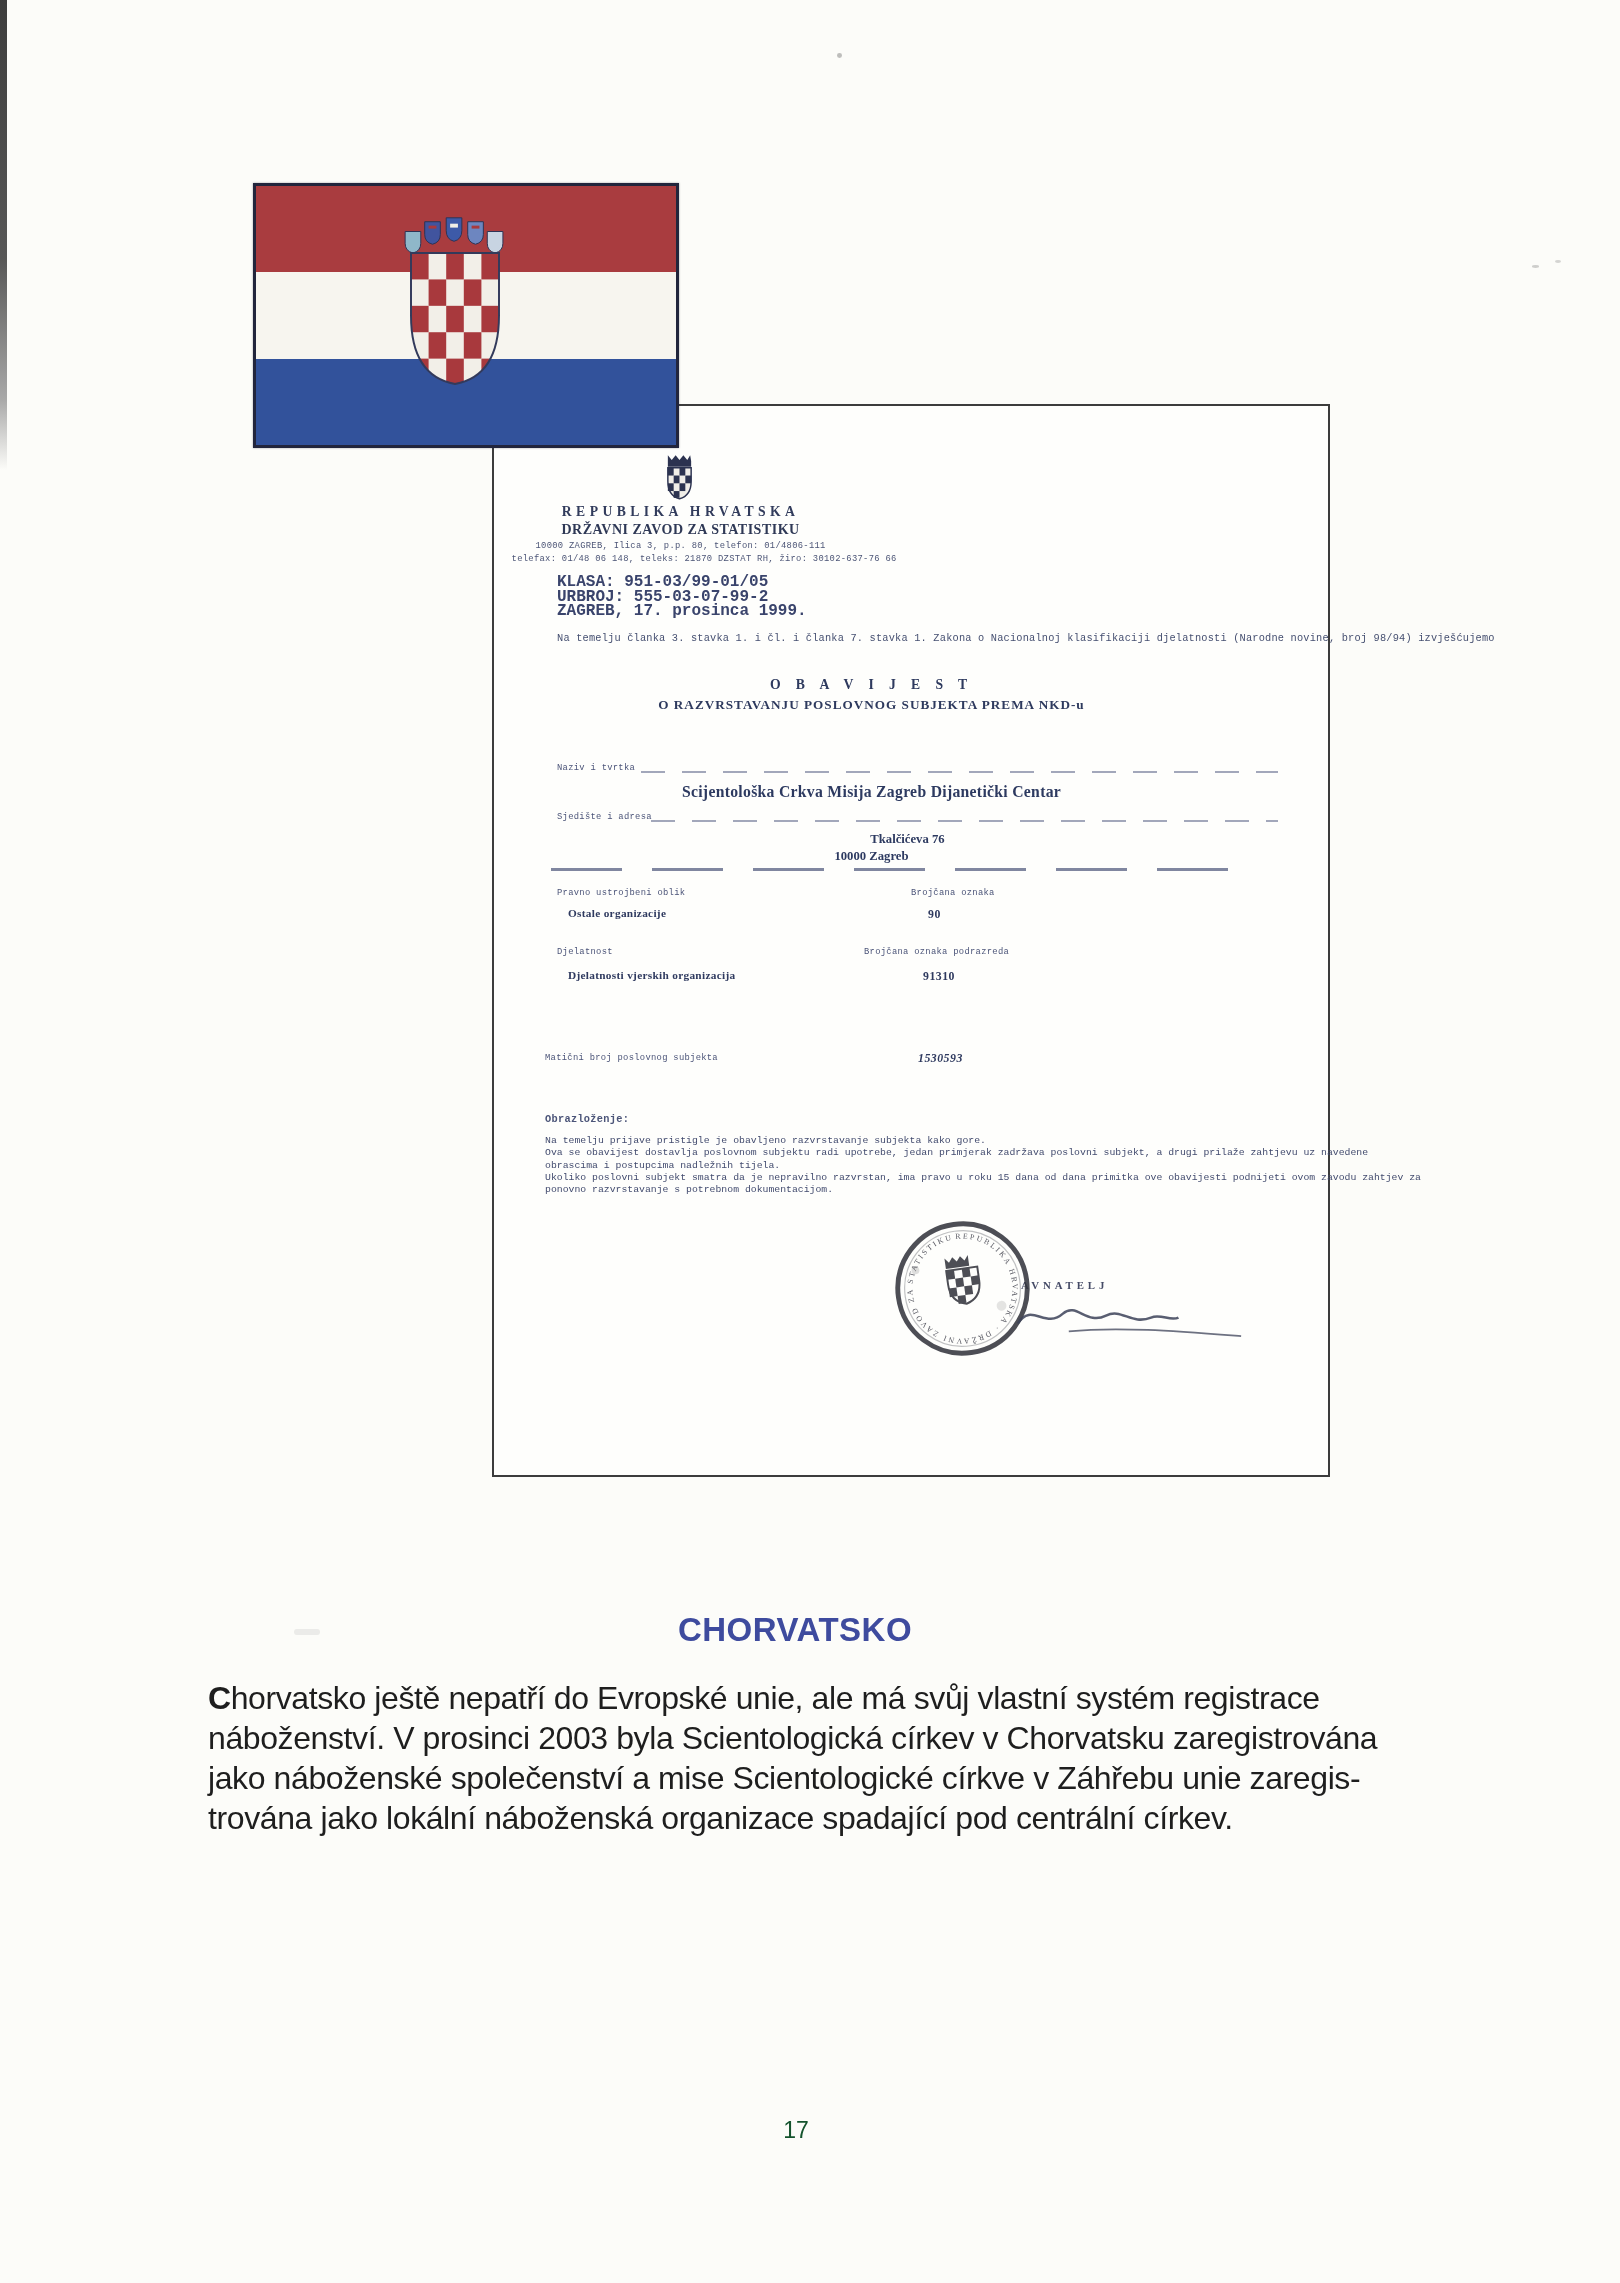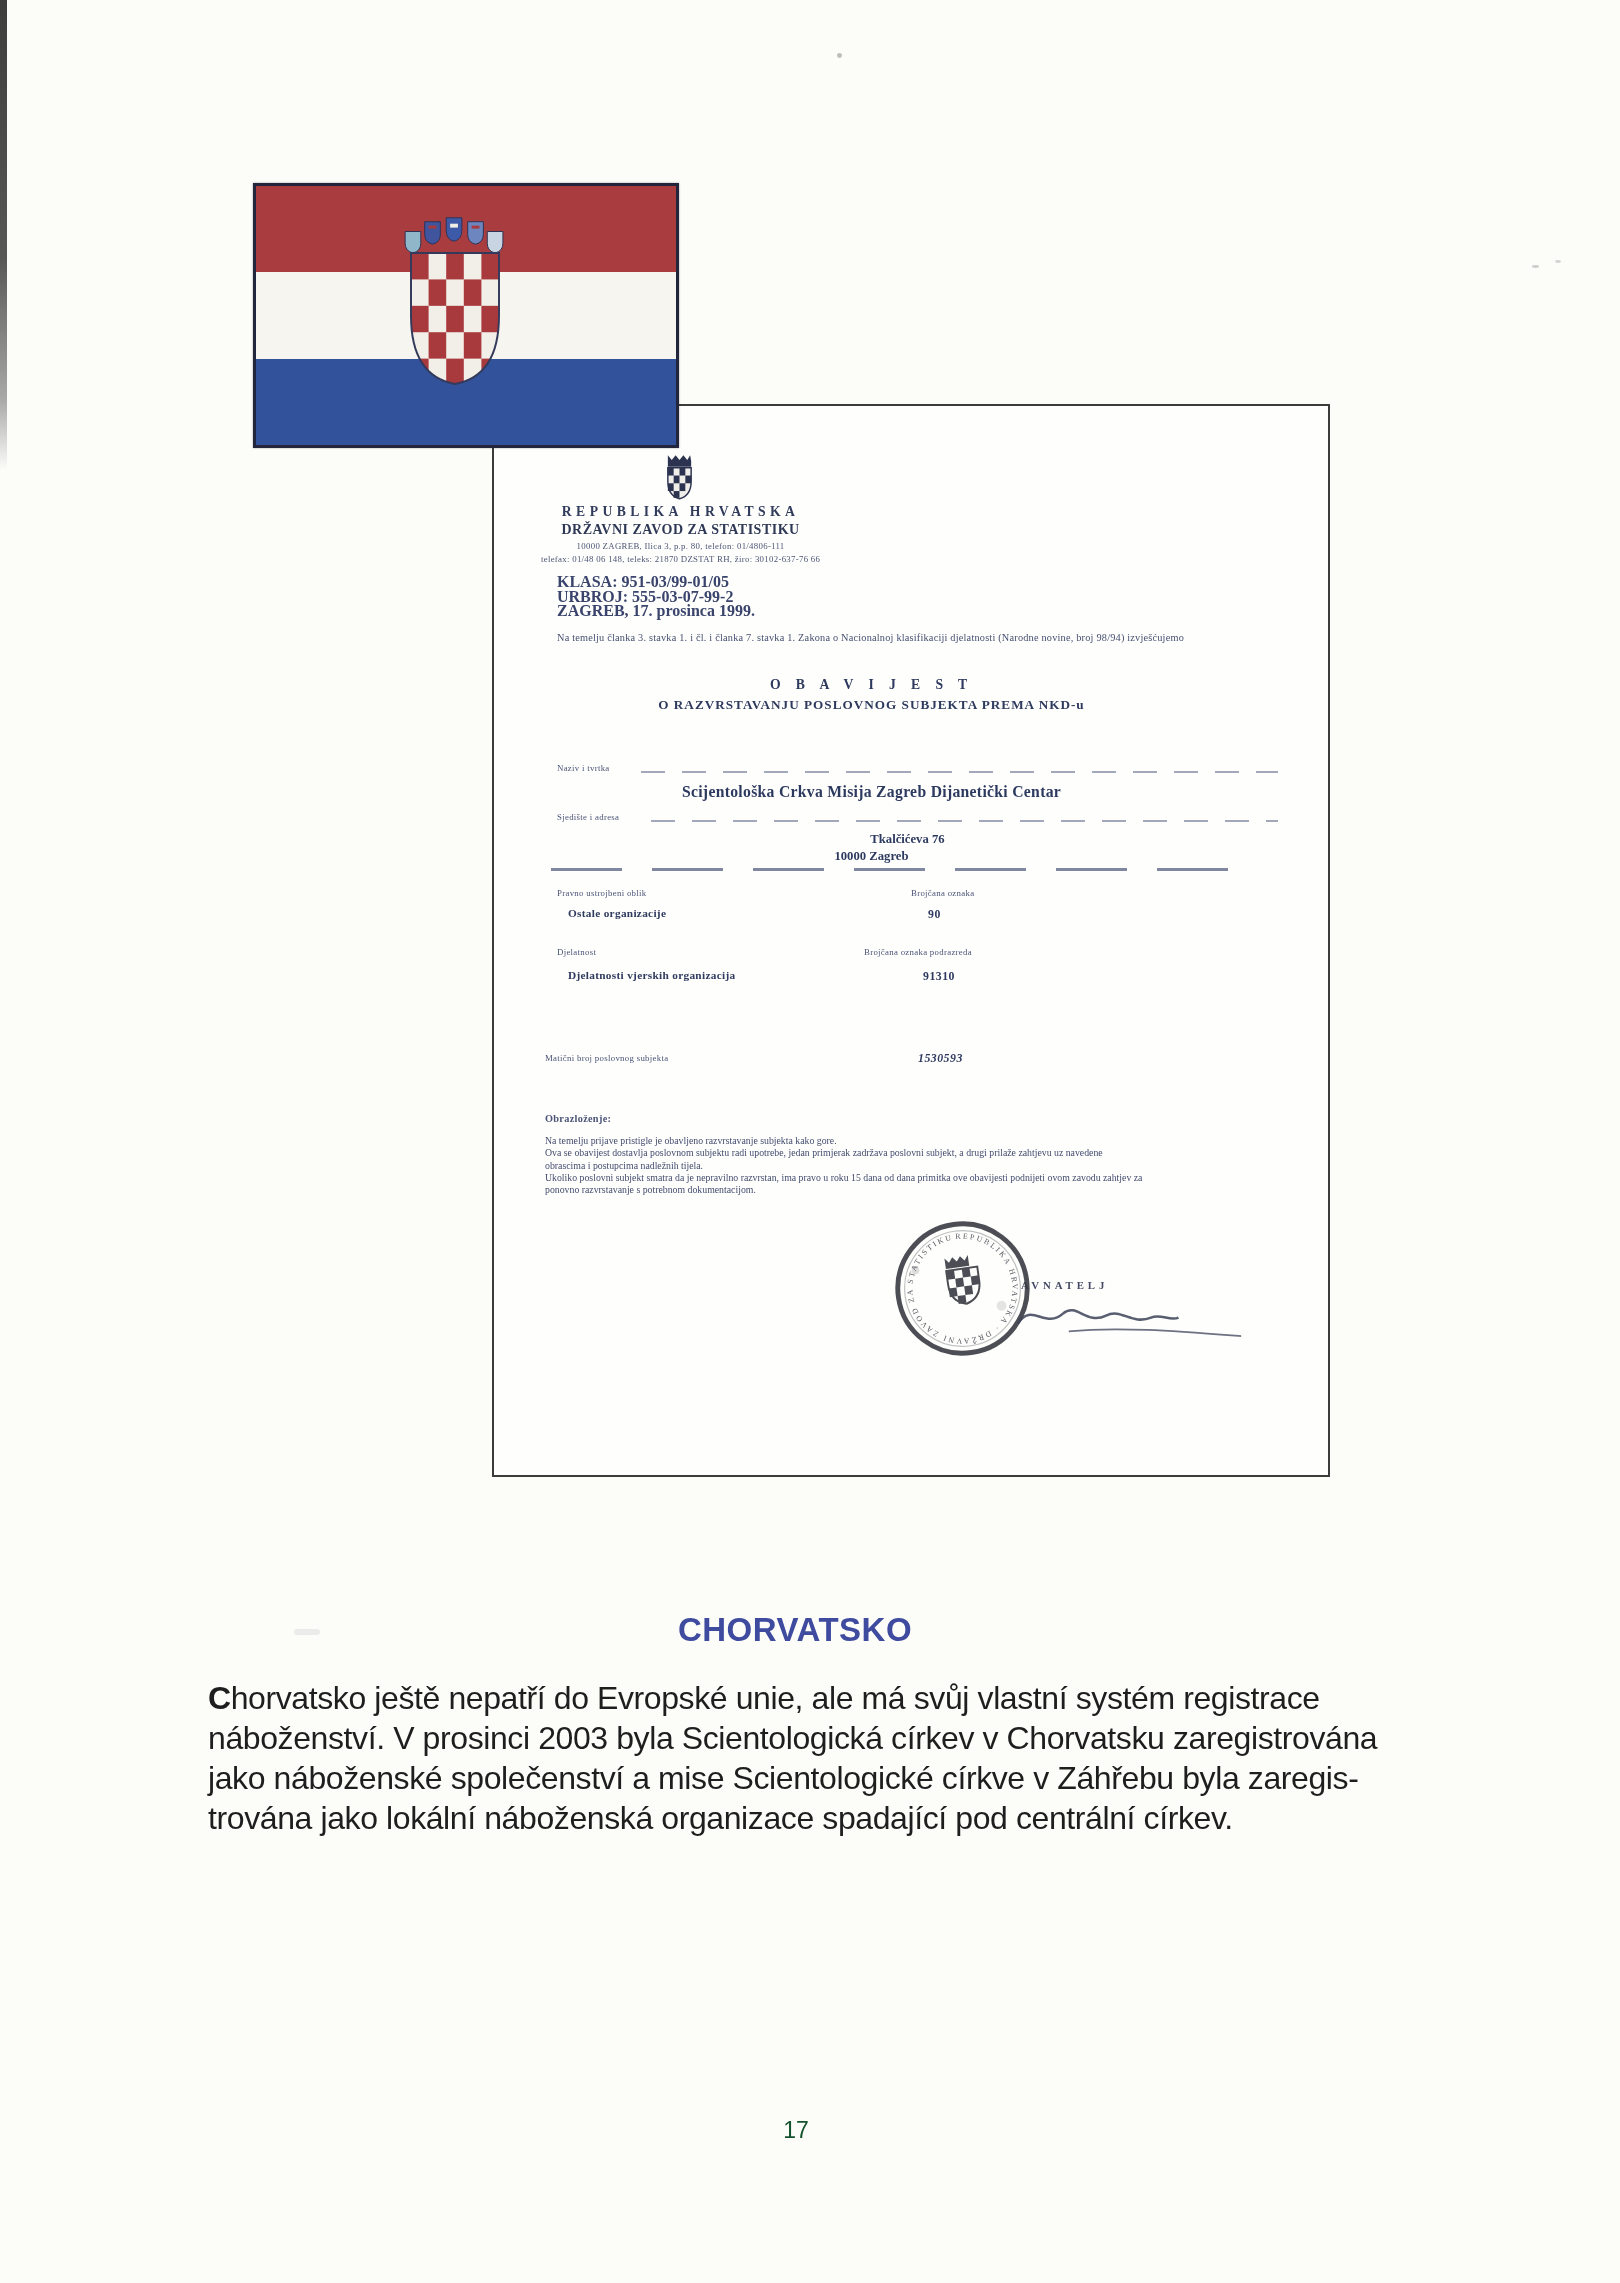--- a/index.html
+++ b/index.html
@@ -17,21 +17,21 @@
   .flag .stripes div{flex:1;}
   .st-red{background:#a93c3f;}
   .st-white{background:#f7f5ef;}
   .st-blue{background:#32529b;}
   .flag svg{position:absolute;left:145px;top:23.5px;filter:blur(0.3px);}
   
   .cert{left:492px;top:404px;width:838px;height:1073px;background:#fefefc;
     border:2px solid #3c3c3c;box-sizing:border-box;z-index:1;}
   .cert *{position:absolute;}
   .blurA{filter:blur(0.4px);}
-  .blurB{filter:blur(0.7px);}
+  .blurB{filter:blur(0.7px);font-family:Liberation Mono, monospace;}
   .cert-head{left:17.6px;top:98px;width:338px;text-align:center;}
   .cert-head div{position:static;}
   .issuer1{font-weight:bold;font-size:13.7px;letter-spacing:4.4px;color:#323c5c;}
   .issuer2{font-weight:bold;font-size:14px;letter-spacing:0.5px;color:#2f3956;margin-top:2px;}
   .addr{font-size:8.8px;letter-spacing:0.3px;color:#4c5576;margin-top:2.9px;white-space:nowrap;}
   .refs{left:63px;top:169px;font-size:16px;font-weight:bold;color:#3a446c;line-height:14.7px;white-space:nowrap;}
   .refs div{position:static;}
   .legal{left:63px;top:226px;font-size:10.3px;color:#454f70;white-space:nowrap;letter-spacing:0.2px;}
   .title-blk{left:0;top:271px;width:755px;text-align:center;}
   .title-blk div{position:static;}
@@ -217,20 +217,20 @@
       <path d="M6,28 C 20,6 34,34 52,18 C 66,6 76,30 96,20 C 112,12 122,30 142,22 C 152,18 162,26 170,22" fill="none" stroke="#3c4258" stroke-width="2.6" opacity="0.85"></path>
       <path d="M58,36 C 110,31 170,36 234,41" fill="none" stroke="#3c4258" stroke-width="1.8" opacity="0.75"></path>
     </svg>
   </div>
 
   <div class="abs heading">CHORVATSKO</div>
 
   <div class="abs para">
     <div class="line"><span class="b">C</span><span>horvatsko ještě nepatří do Evropské unie, ale má svůj vlastní systém registrace</span></div>
     <div class="line">náboženství. V prosinci 2003 byla Scientologická církev v Chorvatsku zaregistrována</div>
-    <div class="line">jako náboženské společenství a mise Scientologické církve v Záhřebu byla zaregis-</div>
+    <div class="line">jako náboženské společenství a mise Scientologické církve v Záhřebu unie zaregis-</div>
     <div class="line">trována jako lokální náboženská organizace spadající pod centrální církev.</div>
   </div>
 
   <div class="abs pagenum">17</div>
 
 </div>
 
 
 </body></html>

